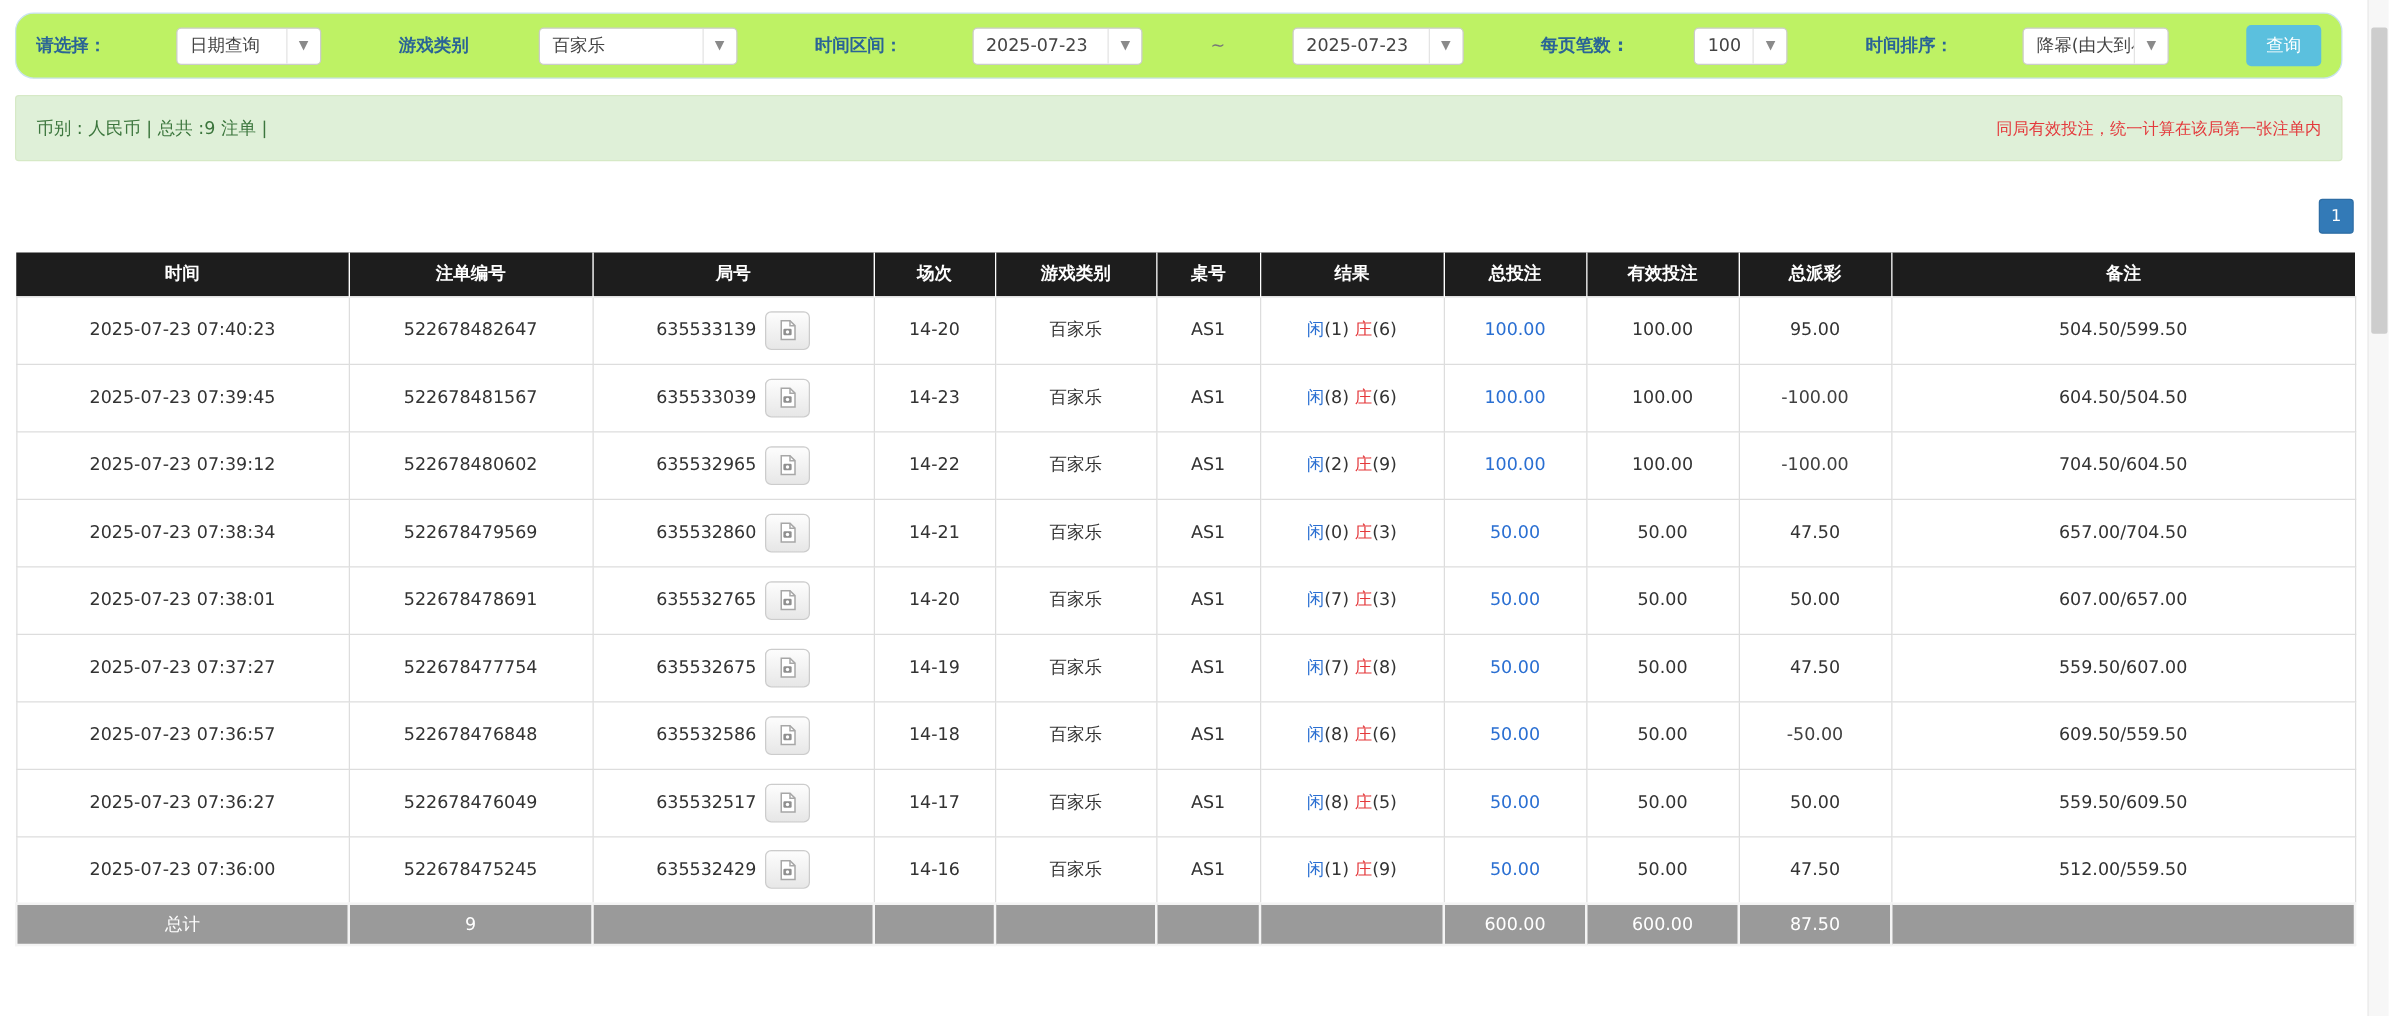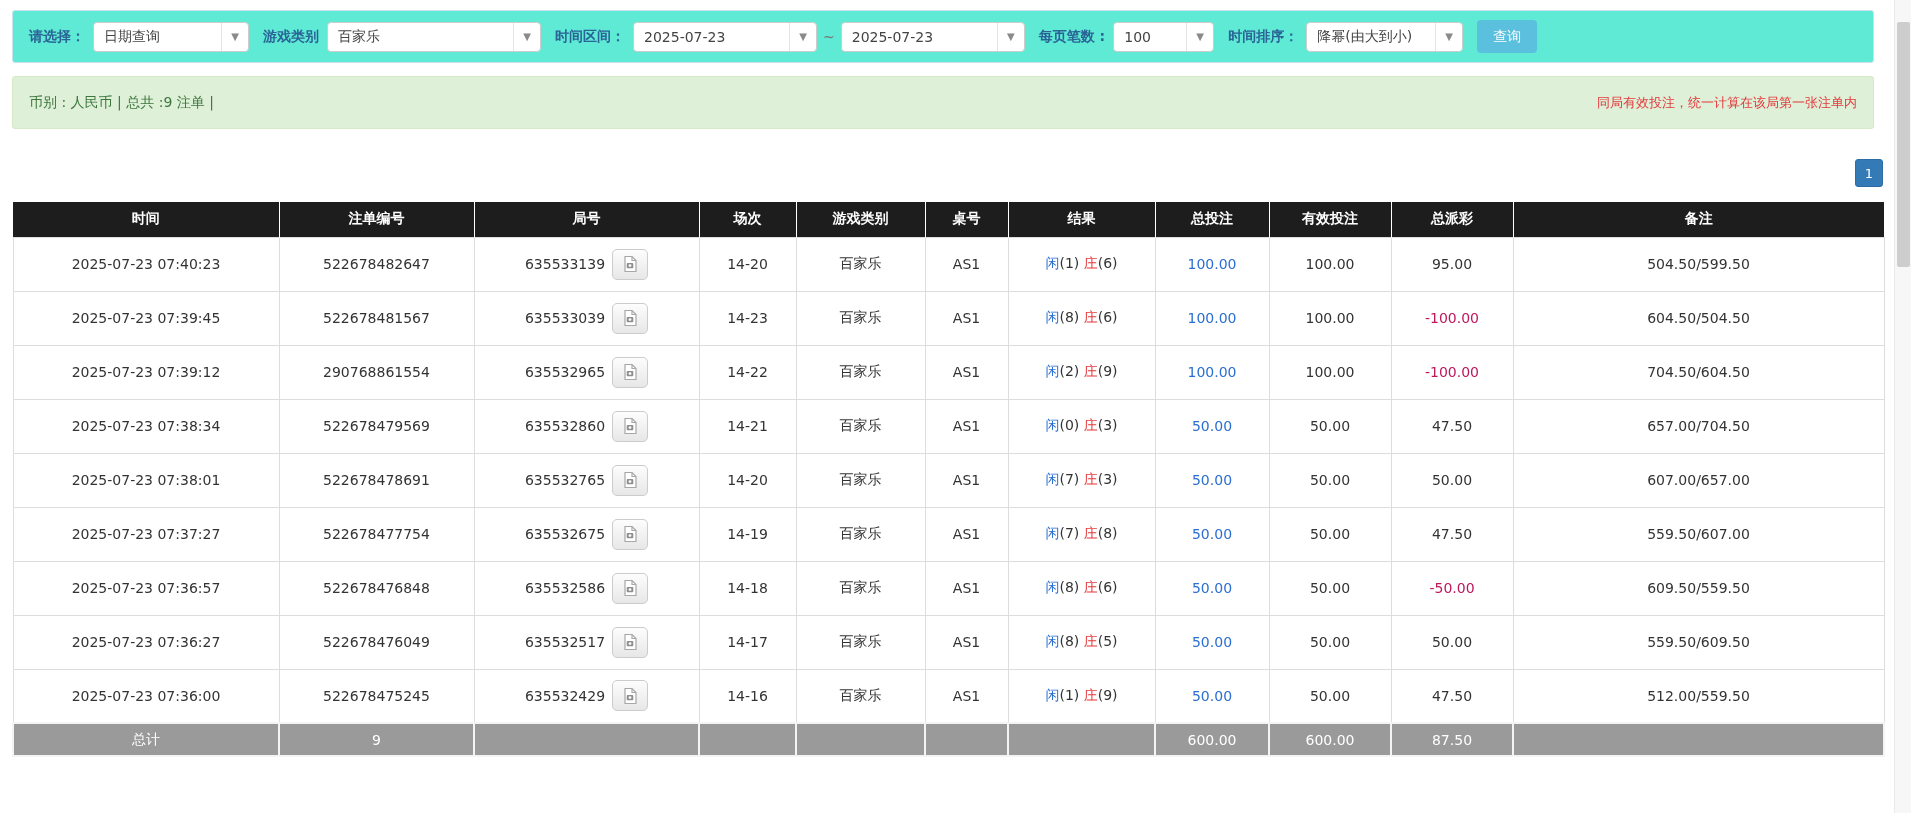--- a/index.html
+++ b/index.html
@@ -8,27 +8,28 @@
     width:1911px; height:813px;
     background:#fff;
     font-family:"DejaVu Sans","Liberation Sans",sans-serif;
     font-size:14px; color:#333;
     position:relative; overflow:hidden;
   }
 
   
   .filter-bar {
     margin:10px 37px 0 12px;
-    background:#5eead4;
+    background:#bef264;
     border:1px solid #c9e2ef;
-    border-radius:3px;
+    border-radius:15px;
     height:53px;
     display:flex; align-items:center;
     padding:0 16px;
     white-space:nowrap;
+    gap:48px;
   }
   .flabel { color:#2a6496; font-weight:bold; margin:0 8px 0 14px; }
   .flabel.first { margin-left:0; }
   .dropdown {
     background:#fff; border:1px solid #ccc; border-radius:4px;
     height:30px; display:inline-flex; align-items:center;
     overflow:hidden; cursor:pointer;
   }
   .dd-value { padding:0 10px; flex:1; color:#444; text-align:left; overflow:hidden; }
   .dd-caret {
@@ -89,21 +90,21 @@
   thead th:last-child { border-right:none; }
   tbody td {
     height:54px; text-align:center;
     border:1px solid #ddd;
     font-size:14px; color:#333;
     background:#fff;
   }
   .player   { color:#2a6fd2; }
   .banker   { color:#e4393c; }
   .bet-link { color:#2a6fd2; text-decoration:none; cursor:pointer; }
-  .neg      { color:#be185d; }
+  .neg      { color:#404040; }
   .round-wrap { display:inline-flex; align-items:center; justify-content:center; }
   .video-btn {
     margin-left:7px;
     width:36px; height:31px;
     border:1px solid #ccc; border-radius:5px;
     background:linear-gradient(#fdfdfd,#e7e7e7);
     display:inline-flex; align-items:center; justify-content:center;
     cursor:pointer; padding:0;
   }
   tfoot td {
@@ -248,21 +249,21 @@
           <td>百家乐</td>
           <td>AS1</td>
           <td><span class="player">闲</span>(8) <span class="banker">庄</span>(6)</td>
           <td><a class="bet-link">100.00</a></td>
           <td>100.00</td>
           <td class="neg">-100.00</td>
           <td>604.50/504.50</td>
         </tr>
         <tr>
           <td>2025-07-23 07:39:12</td>
-          <td>290768861554</td>
+          <td>522678480602</td>
           <td><span class="round-wrap">
               <span>635532965</span>
               <button class="video-btn">
                 <svg width="18" height="18" viewBox="0 0 18 18">
                   <path d="M4 1.5h7l4 4v11H4z" fill="#fff" stroke="#a7a7a7" stroke-width="1.2"></path>
                   <path d="M11 1.5v4h4" fill="none" stroke="#a7a7a7" stroke-width="1.2"></path>
                   <rect x="5.7" y="8" width="6.6" height="5.2" rx="1" fill="#8f8f8f"></rect>
                   <circle cx="9" cy="10.6" r="1.4" fill="#fff"></circle>
                 </svg>
               </button>

